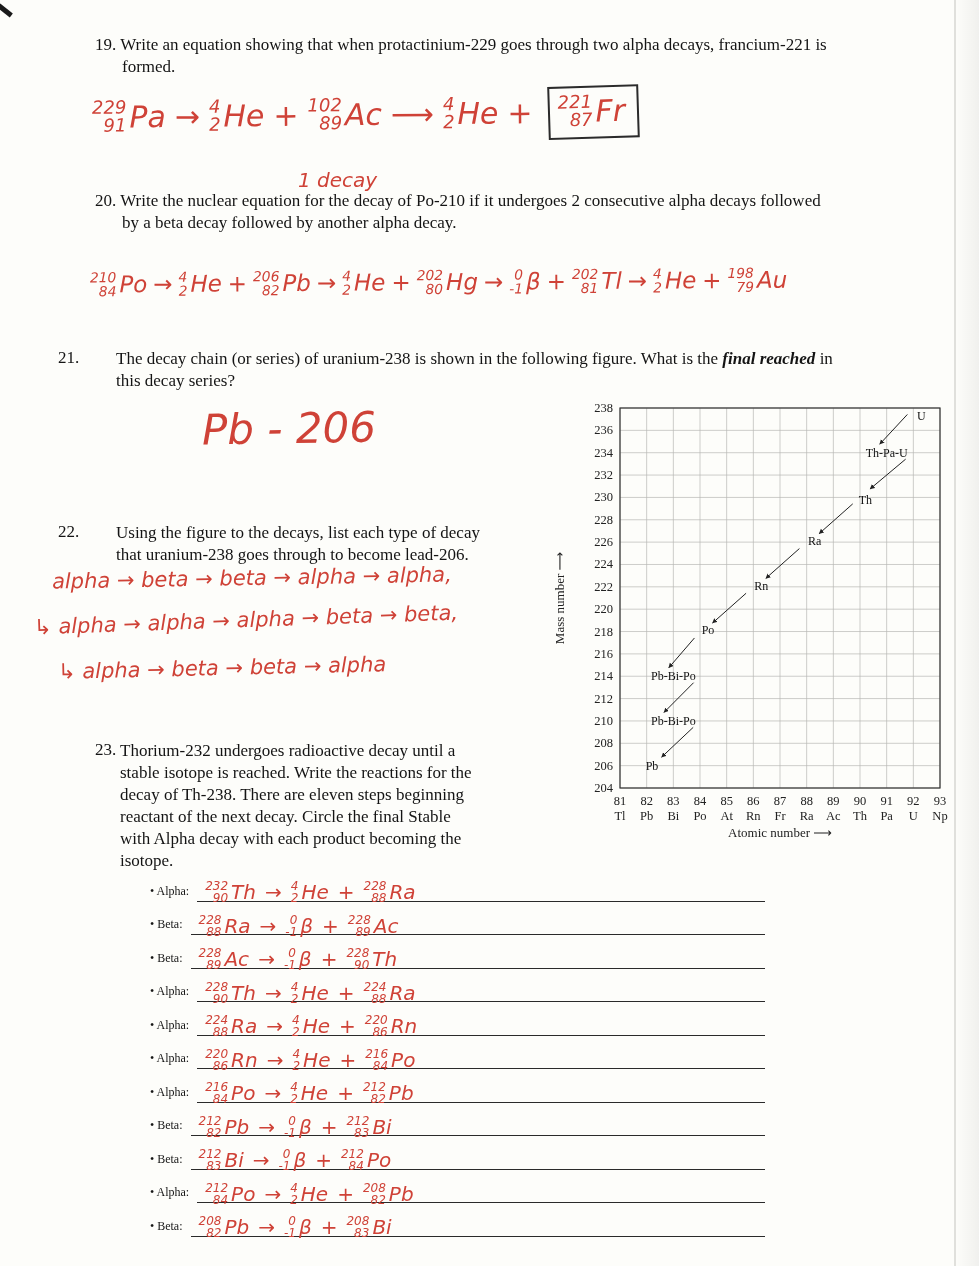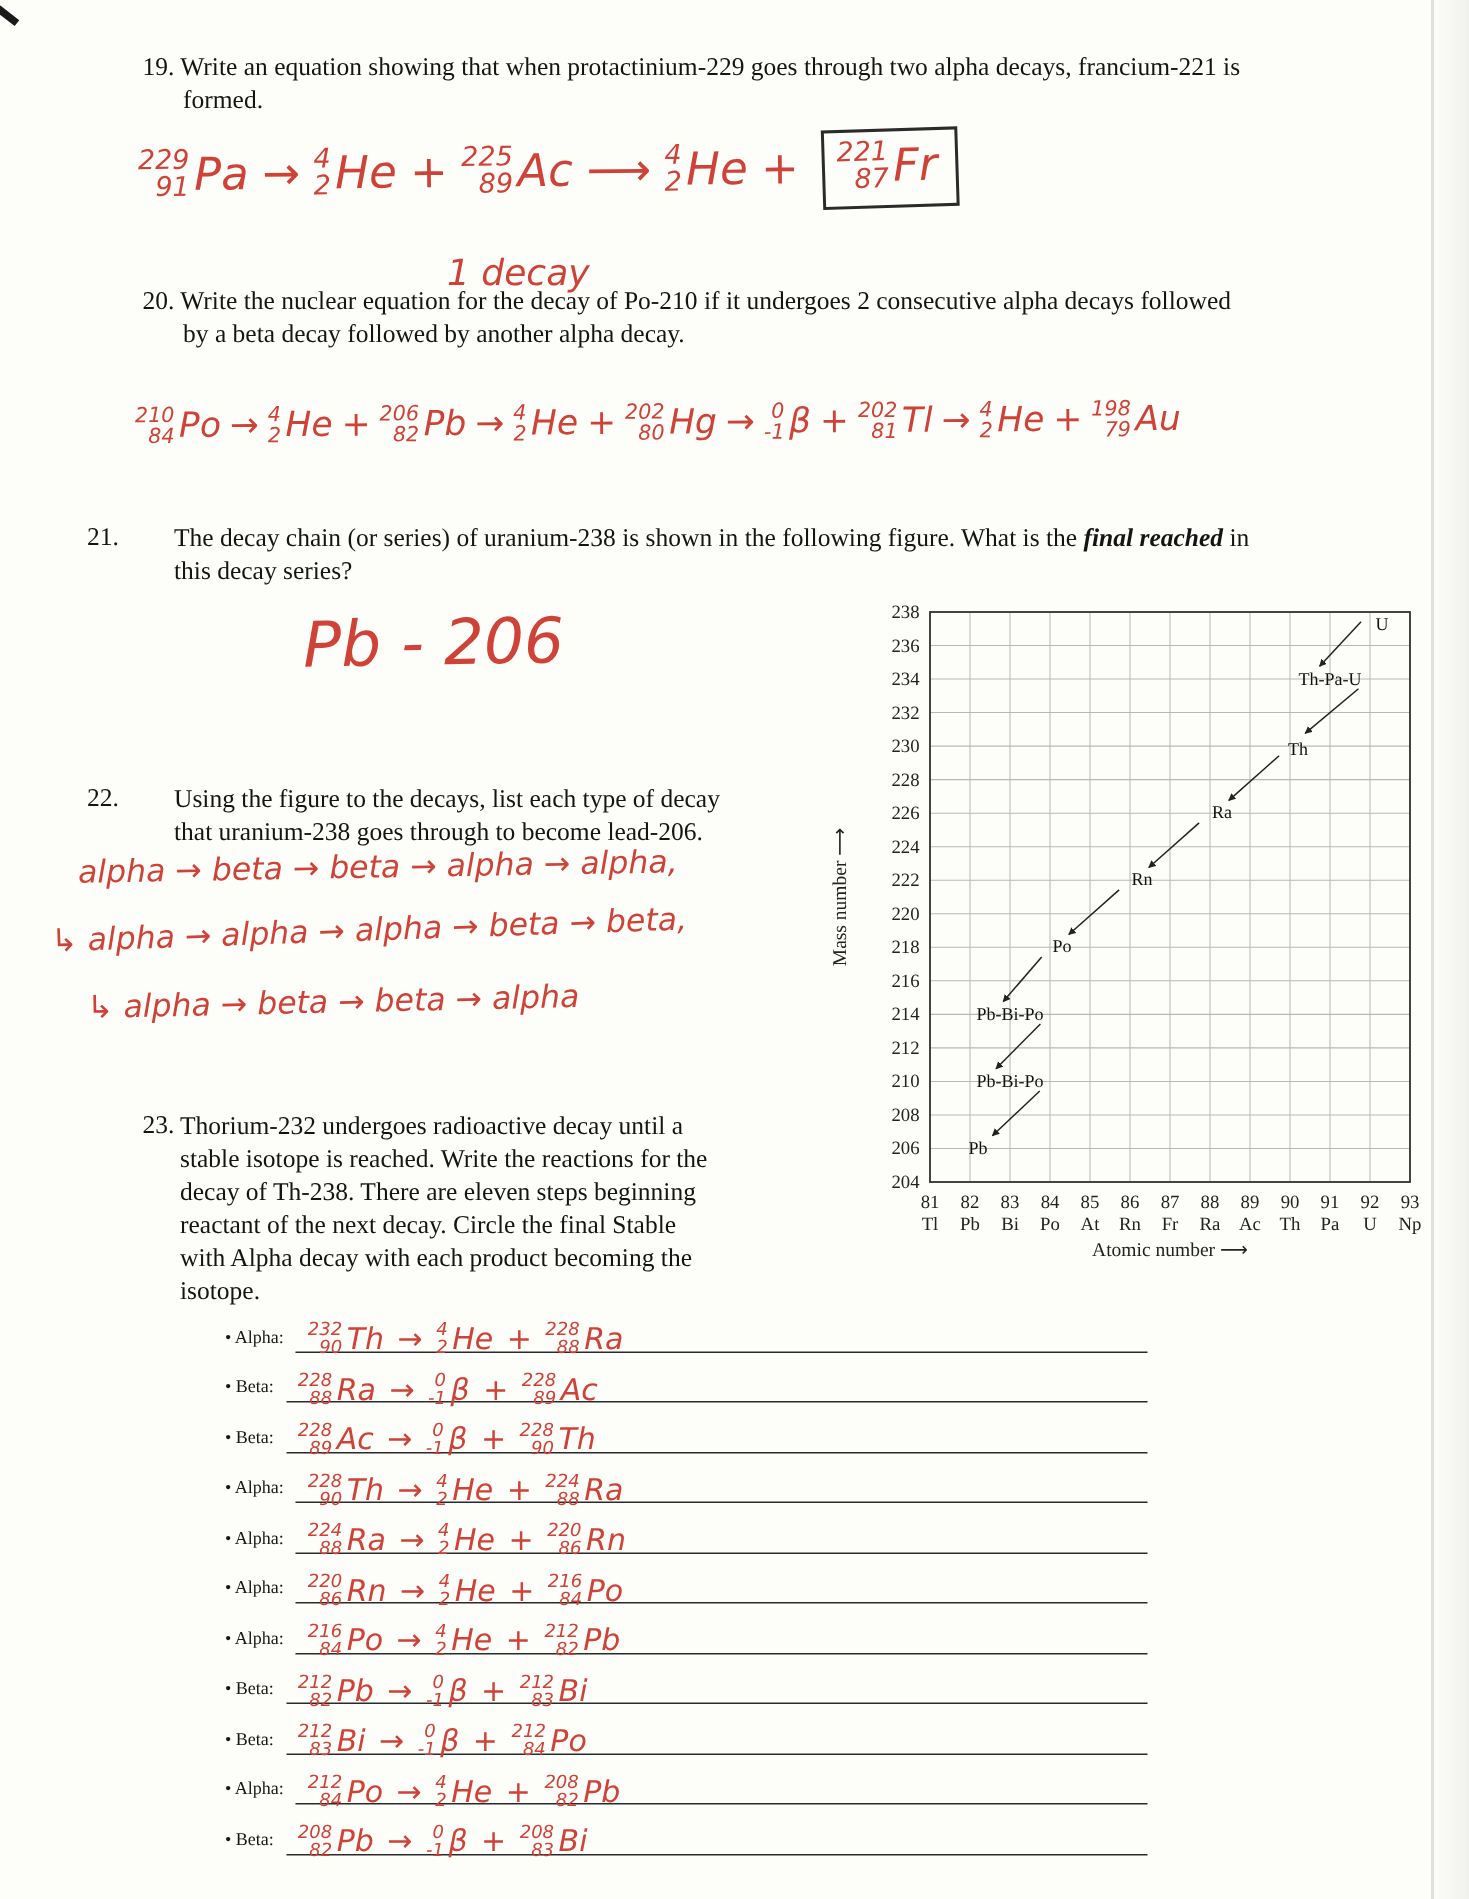--- a/index.html
+++ b/index.html
@@ -75,21 +75,21 @@
       <span class="nuc">
         <span class="az">
           <span>4</span>
           <span>2</span>
         </span>
         <span>He</span>
       </span>
       <span class="op">+</span>
       <span class="nuc">
         <span class="az">
-          <span>225</span>
+          <span>102</span>
           <span>89</span>
         </span>
         <span>Ac</span>
       </span>
       <span class="op">⟶</span>
       <span class="nuc">
         <span class="az">
           <span>4</span>
           <span>2</span>
         </span>
@@ -97,21 +97,21 @@
       </span>
       <span class="op">+</span>
       <span class="nuc boxed">
         <span class="az">
           <span>221</span>
           <span>87</span>
         </span>
         <span>Fr</span>
       </span>
     </div>
-  <div class="abs hw" style="left:298px; top:168px; font-size:24px;">1 decay</div>
+  <div class="abs hw" style="left:298px; top:168px; font-size:20px;">1 decay</div>
 
   <div class="abs qtext" style="left:95px; top:190px; width:840px;">
     <div><span class="qnum">20.</span> <span>Write the nuclear equation for the decay of Po-210 if it undergoes 2 consecutive alpha decays followed</span></div>
     <div class="indent">by a beta decay followed by another alpha decay.</div>
   </div>
   <div class="abs hw eq eq-md" style="left:88px; top:268px; font-size:23px; transform:rotate(-0.4deg);">
       <span class="nuc">
         <span class="az">
           <span>210</span>
           <span>84</span>

